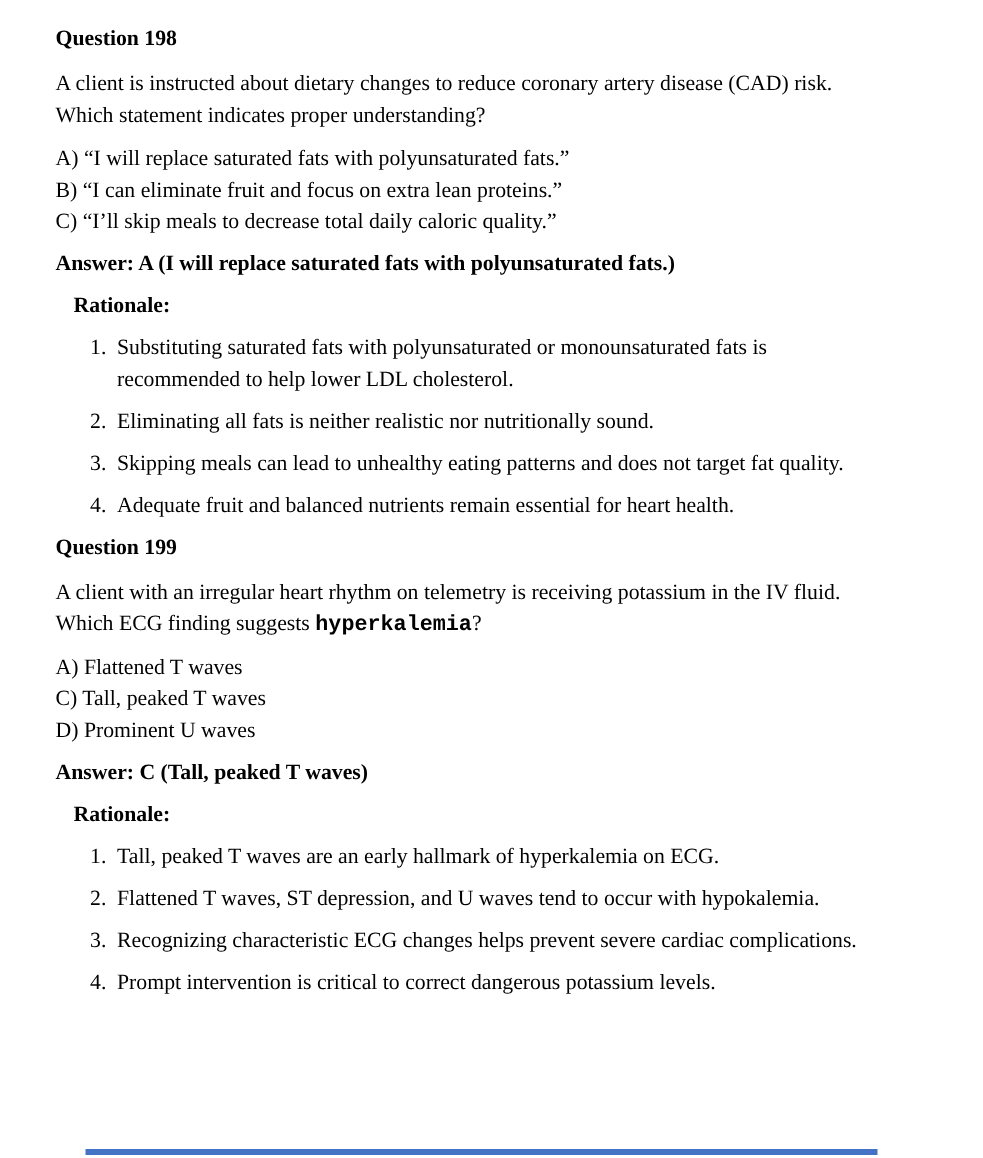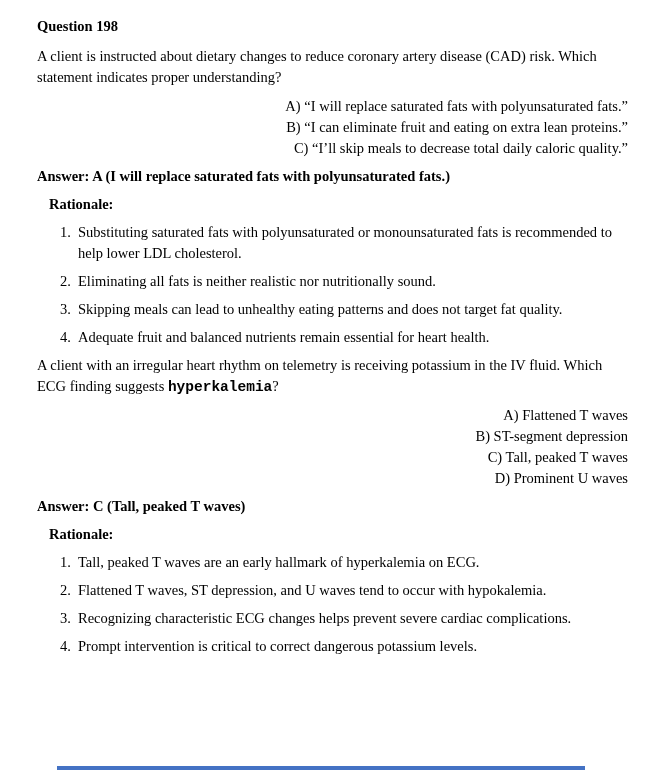--- a/index.html
+++ b/index.html
@@ -8,26 +8,26 @@
     width: 655px;
     height: 772px;
     background: #ffffff;
     color: #000000;
     font-family: "Liberation Serif", "DejaVu Serif", serif;
     font-size: 14.5px;
     line-height: 21px;
     position: relative;
     overflow: hidden;
   }
-  .page { padding: 16px 27px 0 37px; }
+  .page { padding: 16px 63px 0 37px; }
   .q-title { font-weight: bold; margin: 0 0 9px 0; }
   .stem { margin: 0 0 7px 0; }
   .stem-bold { font-weight: bold; font-family: Liberation Mono, monospace; }
   .options { margin: 0 0 7px 0; }
-  .option-line { margin: 0; text-align: right; }
+  .option-line { margin: 0; }
   .answer-line { font-weight: bold; margin: 0 0 7px 0; }
   .rationale-label { font-weight: bold; margin: 0 0 7px 12px; }
   .rationale-list { margin: 0; }
   .r-item { display: flex; margin: 0 0 7px 0; }
   .r-num { flex: none; margin-left: 23px; width: 18px; }
   .r-text { flex: 1; }
   .bottom-bar {
     position: absolute;
     left: 57px;
     top: 766px;
@@ -39,21 +39,21 @@
 </head>
 <body>
 
 <div class="page">
 
   <section class="question">
     <div class="q-title">Question 198</div>
     <p class="stem"><span>A client is instructed about dietary changes to reduce coronary artery disease (CAD) risk. Which statement indicates proper understanding?</span><span class="stem-bold"></span><span></span></p>
     <div class="options">
       <div class="option-line">A) “I will replace saturated fats with polyunsaturated fats.”</div>
-      <div class="option-line">B) “I can eliminate fruit and eating on extra lean proteins.”</div>
+      <div class="option-line">B) “I can eliminate fruit and focus on extra lean proteins.”</div>
       <div class="option-line">C) “I’ll skip meals to decrease total daily caloric quality.”</div>
     </div>
     <div class="answer-line">Answer: A (I will replace saturated fats with polyunsaturated fats.)</div>
     <div class="rationale-label">Rationale:</div>
     <div class="rationale-list">
       <div class="r-item">
         <span class="r-num">1.</span>
         <span class="r-text">Substituting saturated fats with polyunsaturated or monounsaturated fats is recommended to help lower LDL cholesterol.</span>
       </div>
       <div class="r-item">
@@ -65,24 +65,24 @@
         <span class="r-text">Skipping meals can lead to unhealthy eating patterns and does not target fat quality.</span>
       </div>
       <div class="r-item">
         <span class="r-num">4.</span>
         <span class="r-text">Adequate fruit and balanced nutrients remain essential for heart health.</span>
       </div>
     </div>
   </section>
 
   <section class="question">
+    <div class="q-title">Question 199</div>
     <p class="stem"><span>A client with an irregular heart rhythm on telemetry is receiving potassium in the IV fluid. Which ECG finding suggests </span><span class="stem-bold">hyperkalemia</span><span>?</span></p>
     <div class="options">
       <div class="option-line">A) Flattened T waves</div>
-      <div class="option-line">B) ST-segment depression</div>
       <div class="option-line">C) Tall, peaked T waves</div>
       <div class="option-line">D) Prominent U waves</div>
     </div>
     <div class="answer-line">Answer: C (Tall, peaked T waves)</div>
     <div class="rationale-label">Rationale:</div>
     <div class="rationale-list">
       <div class="r-item">
         <span class="r-num">1.</span>
         <span class="r-text">Tall, peaked T waves are an early hallmark of hyperkalemia on ECG.</span>
       </div>

